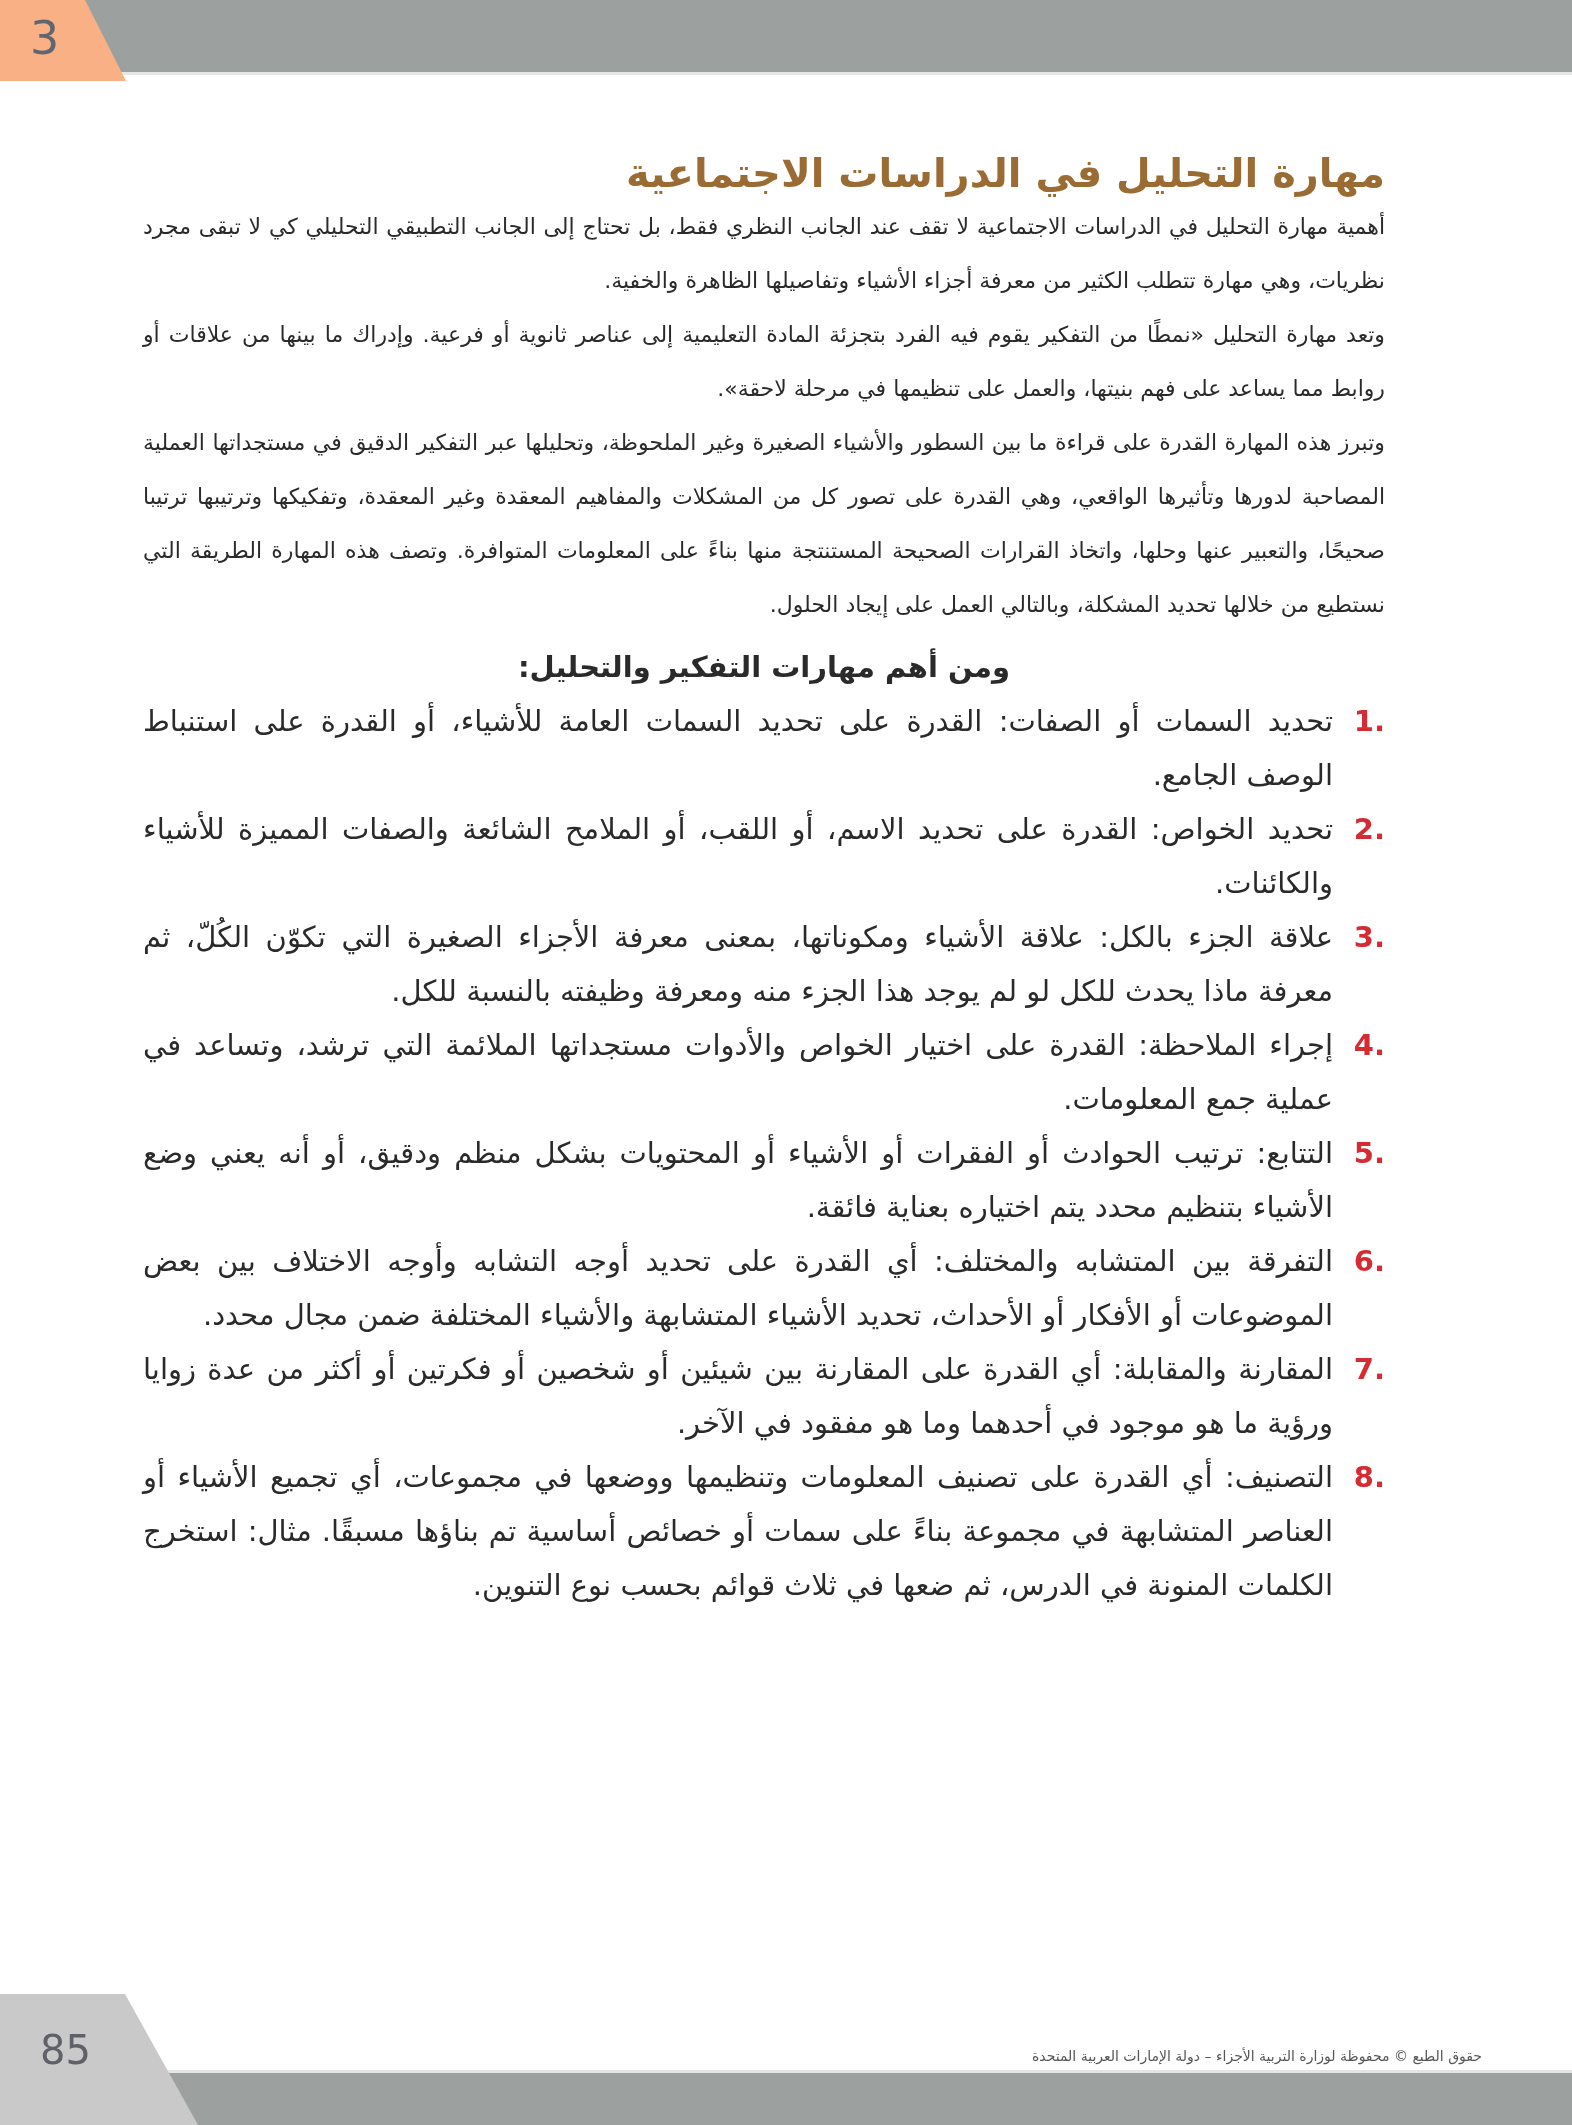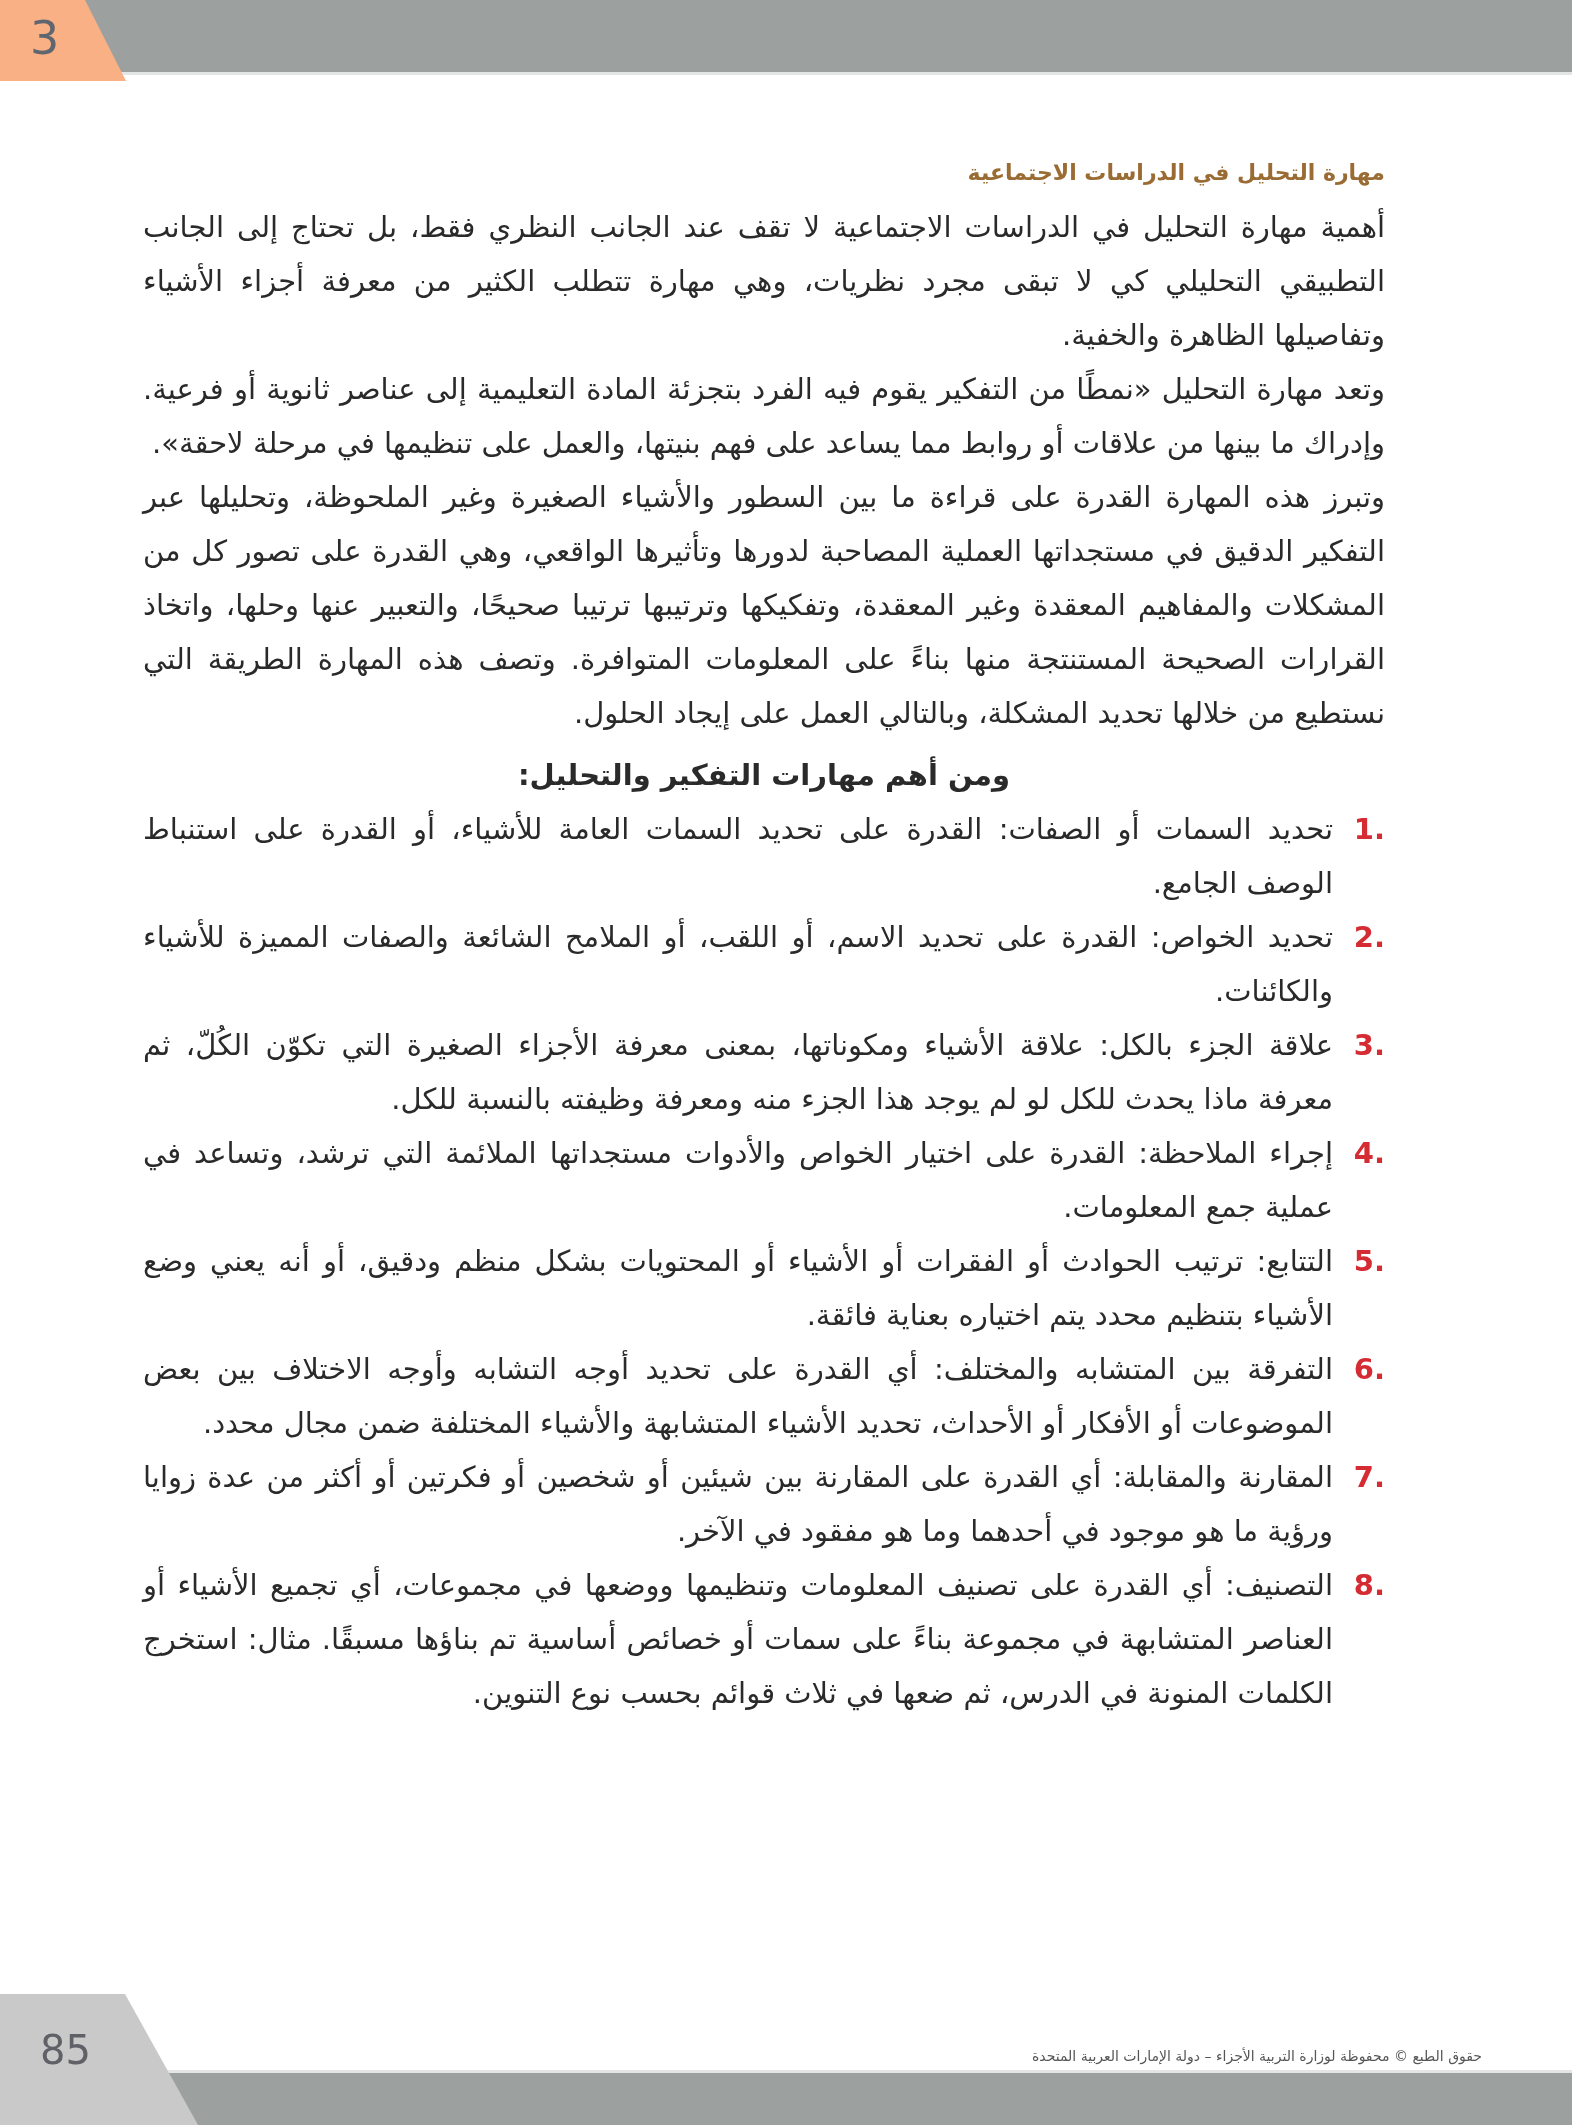--- a/index.html
+++ b/index.html
@@ -23,25 +23,25 @@
     }
     .chapter-num {
       position: absolute; left: 30px; top: 10px; font-size: 46px; line-height: 56px;
       color: #5f6670; font-family: "DejaVu Sans", sans-serif;
     }
     .content {
       position: absolute; left: 143px; top: 150px; width: 1242px;
       direction: rtl; text-align: justify;
     }
     .section-title {
-      color: #9a6c34; font-weight: bold; font-size: 22px; line-height: 46px;
+      color: #9a6c34; font-weight: bold; font-size: 40px; line-height: 46px;
       margin: 0 0 4px 0; text-align: right;
     }
     .para {
-      font-size: 29px; line-height: 54px; margin: 0; text-align: justify;
+      font-size: 22px; line-height: 54px; margin: 0; text-align: justify;
       text-align-last: right;
     }
     .para + .para { margin-top: 0; }
     .lead {
       font-size: 29px; line-height: 54px; font-weight: bold; margin: 8px 0 0 0;
       text-align: center;
     }
     .list { margin: 0; padding: 0; list-style: none; }
     .list-item { position: relative; padding-right: 52px; }
     .list-num {

